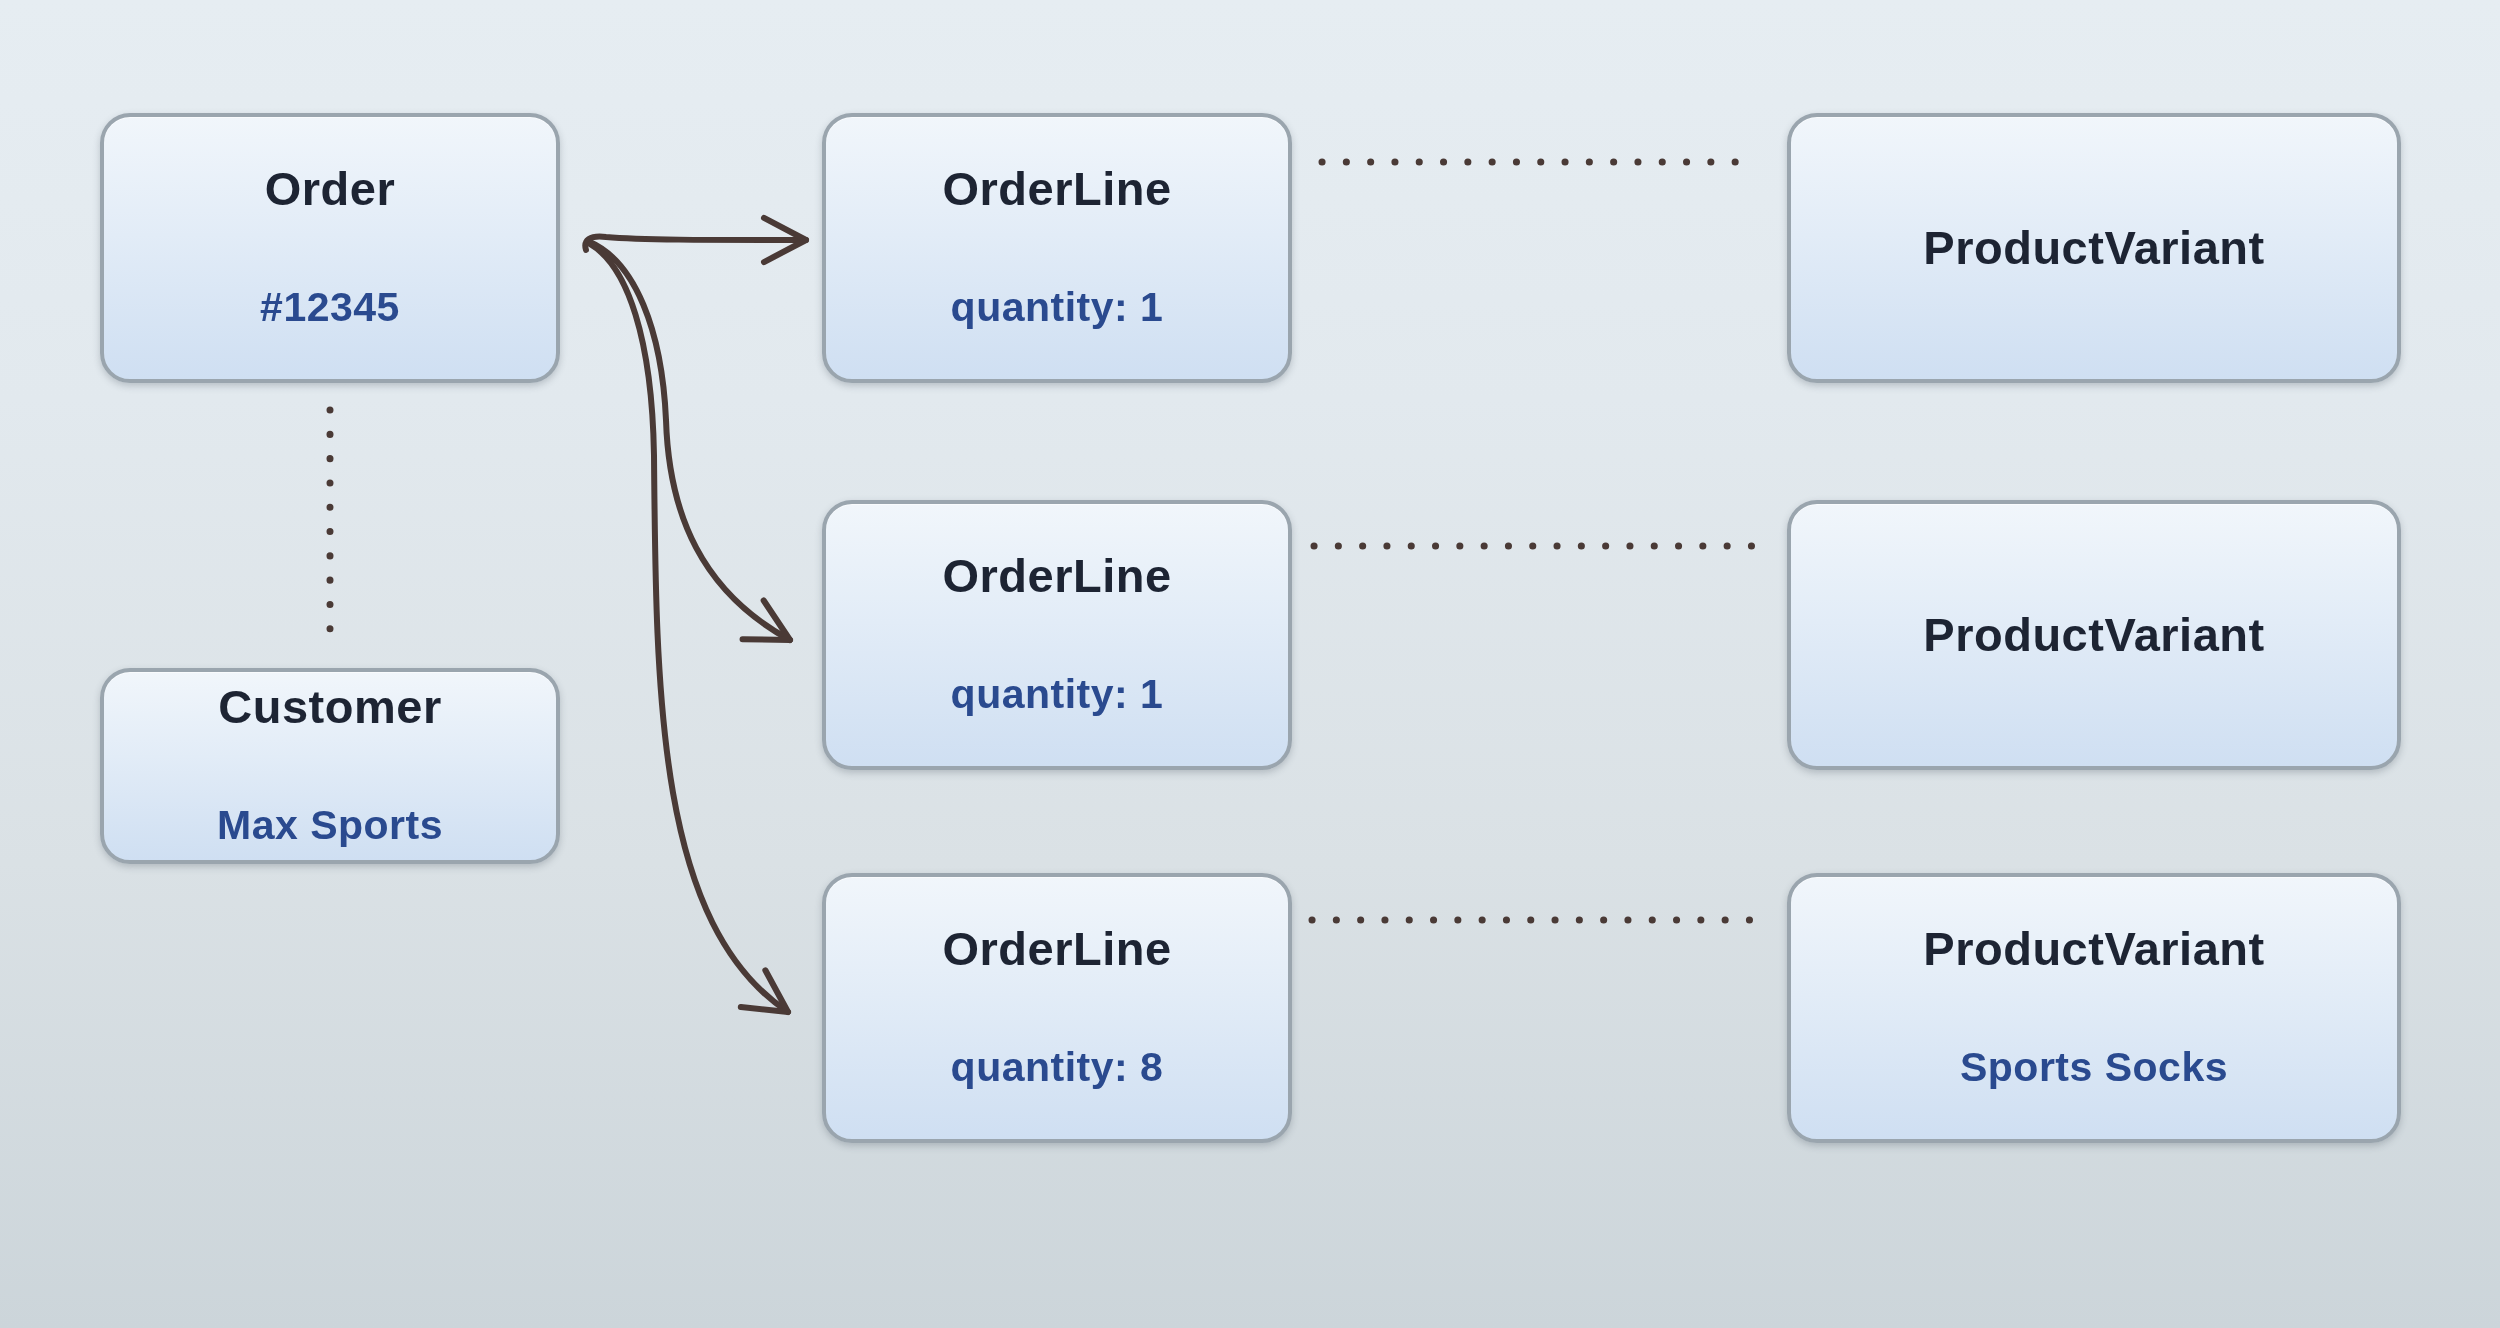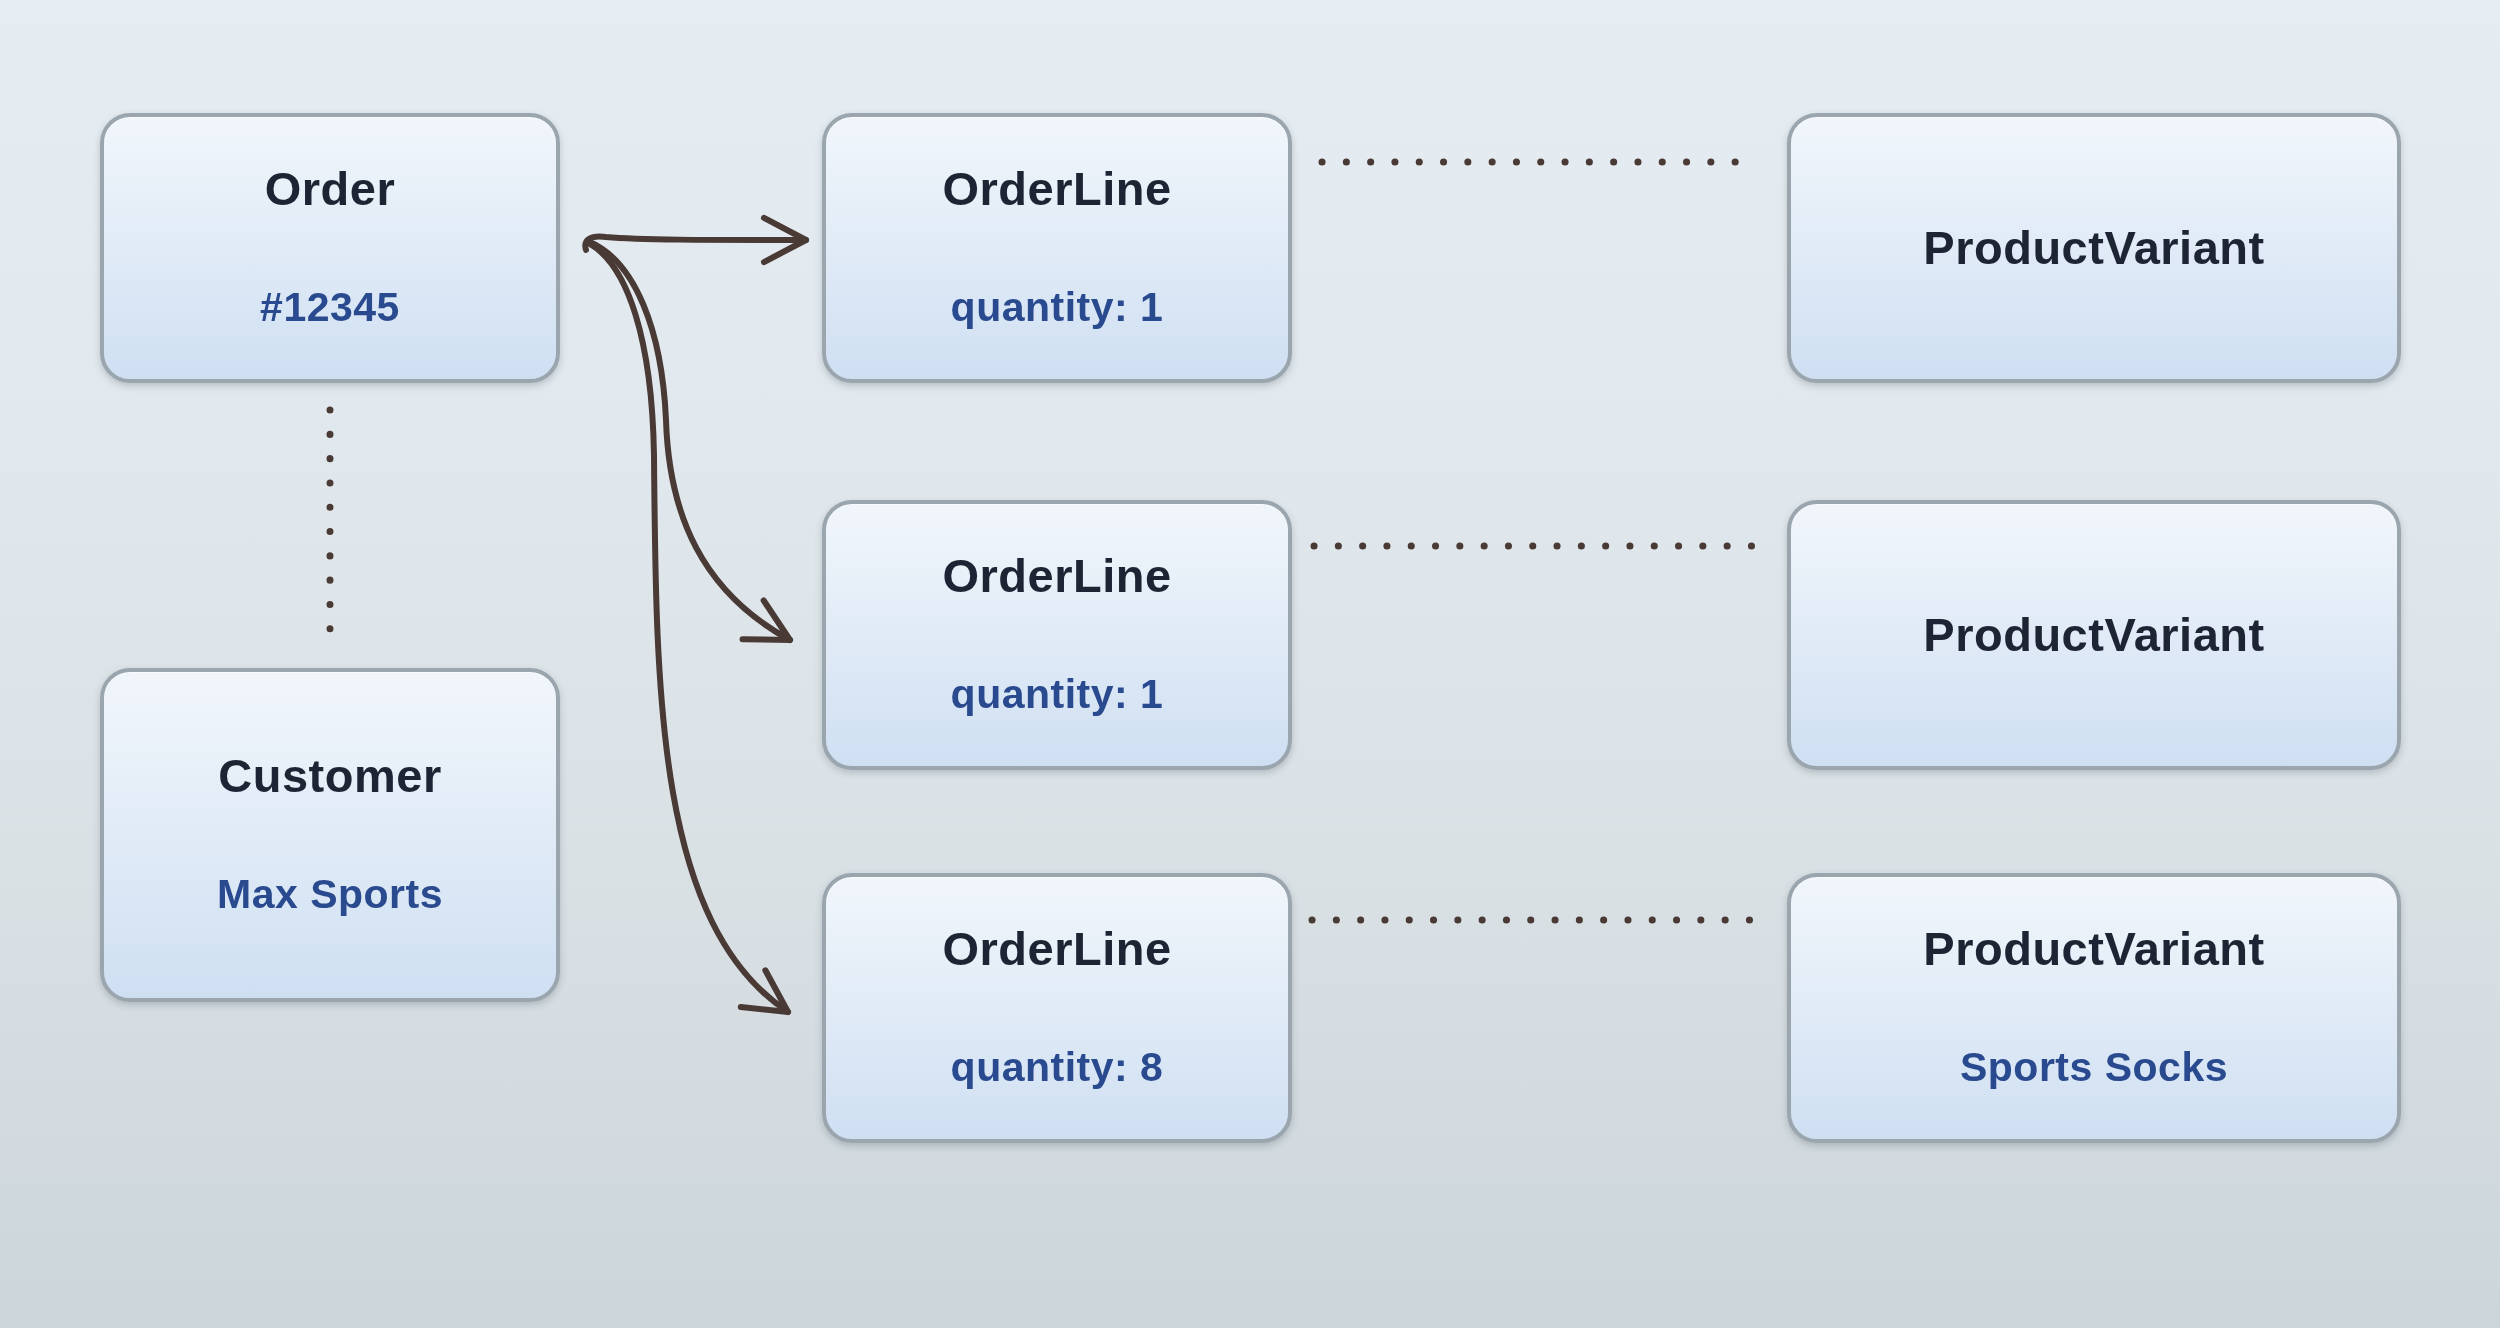--- a/index.html
+++ b/index.html
@@ -34,21 +34,21 @@
   }
   .node-value {
     font-size: 41px;
     font-weight: bold;
     line-height: 52px;
     color: #2a4a8f;
     letter-spacing: 0.5px;
   }
   
   .pos-order     { left: 100px;  top: 113px; width: 460px; height: 270px; }
-  .pos-customer  { left: 100px;  top: 668px; width: 460px; height: 334px; }
+  .pos-customer  { left: 100px;  top: 668px; width: 460px; height: 196px; }
   .pos-ol1       { left: 822px;  top: 113px; width: 470px; height: 270px; }
   .pos-ol2       { left: 822px;  top: 500px; width: 470px; height: 270px; }
   .pos-ol3       { left: 822px;  top: 873px; width: 470px; height: 270px; }
   .pos-pv1       { left: 1787px; top: 113px; width: 614px; height: 270px; }
   .pos-pv2       { left: 1787px; top: 500px; width: 614px; height: 270px; }
   .pos-pv3       { left: 1787px; top: 873px; width: 614px; height: 270px; }
   .connector-layer {
     position: absolute;
     left: 0; top: 0;
     width: 2500px;

